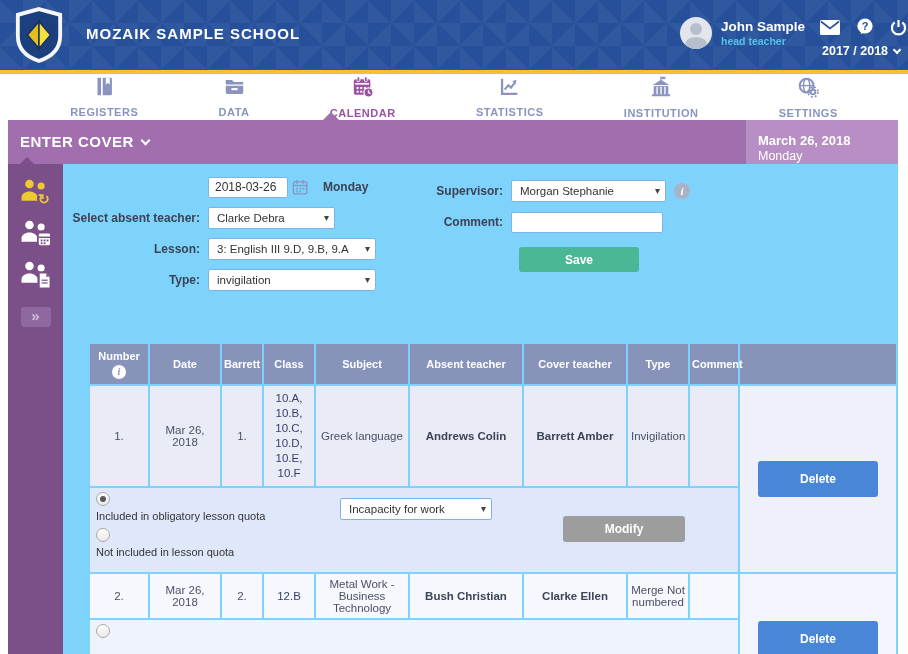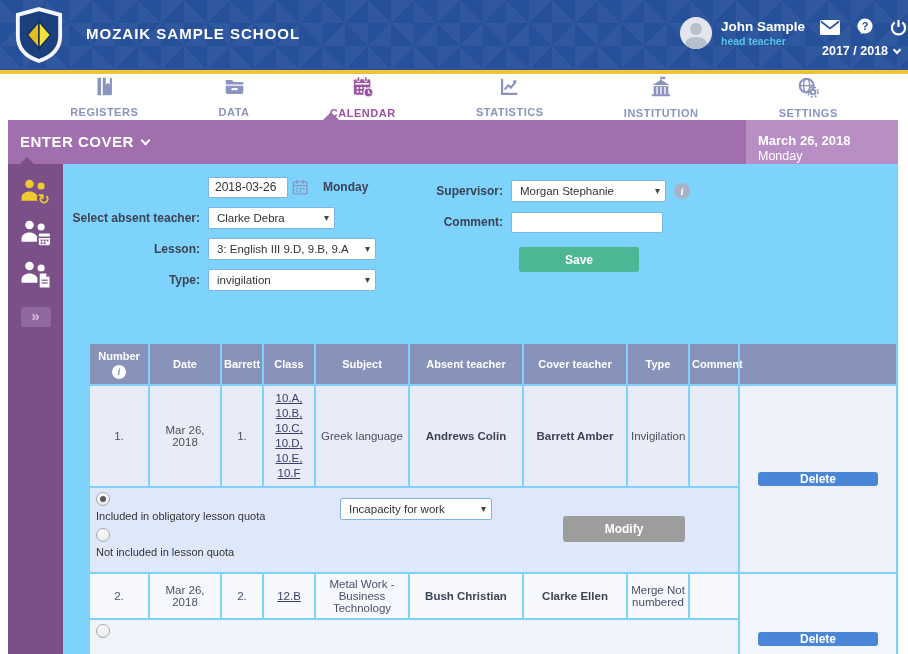--- a/index.html
+++ b/index.html
@@ -105,23 +105,23 @@
   .entry-row.even td { background:#f6f8fd; }
   .options-row.odd td { background:#dfe8fb; }
   .options-row.even td { background:#eff3fc; }
   td.action-cell.odd { background:#eef1fa !important; }
   td.action-cell.even { background:#f2f5fd !important; }
   .entry-row.odd td:not(.action-cell) { height:100px; }
   .num-info { display:inline-block; width:14px; height:14px; border-radius:50%; background:#fff;
     color:#8893ba; font-size:10px; font-weight:bold; line-height:14px;
     font-family:"Liberation Serif",serif; font-style:italic; margin-top:3px; }
   .teacher { font-weight:bold; color:#3e4458; }
-  .class-link { display:block; color:#39406b; text-decoration:underline; cursor:pointer; line-height:15px; }
+  .class-link { display:block; color:#39406b; cursor:pointer; line-height:15px; }
   .class-link:not(:last-child)::after { content:","; }
-  .delete-btn { width:120px; height:14px; background:#4a86d8; }
+  .delete-btn { width:120px; height:36px; background:#4a86d8; }
   .modify-btn { width:122px; height:26px; background:#9d9d9d; }
   .options-cell { position:relative; height:84px; text-align:left !important; }
   .opt-radios { position:absolute; left:6px; top:4px; text-align:left; }
   .opt-radios .radio { margin-bottom:2px; }
   .opt-label { color:#333; font-size:11px; margin-bottom:6px; }
   .opt-select { position:absolute; left:250px; top:10px; }
   .opt-modify { position:absolute; left:473px; top:28px; }
   .options-cell.partial { height:84px; }
 </style>
 </head>

